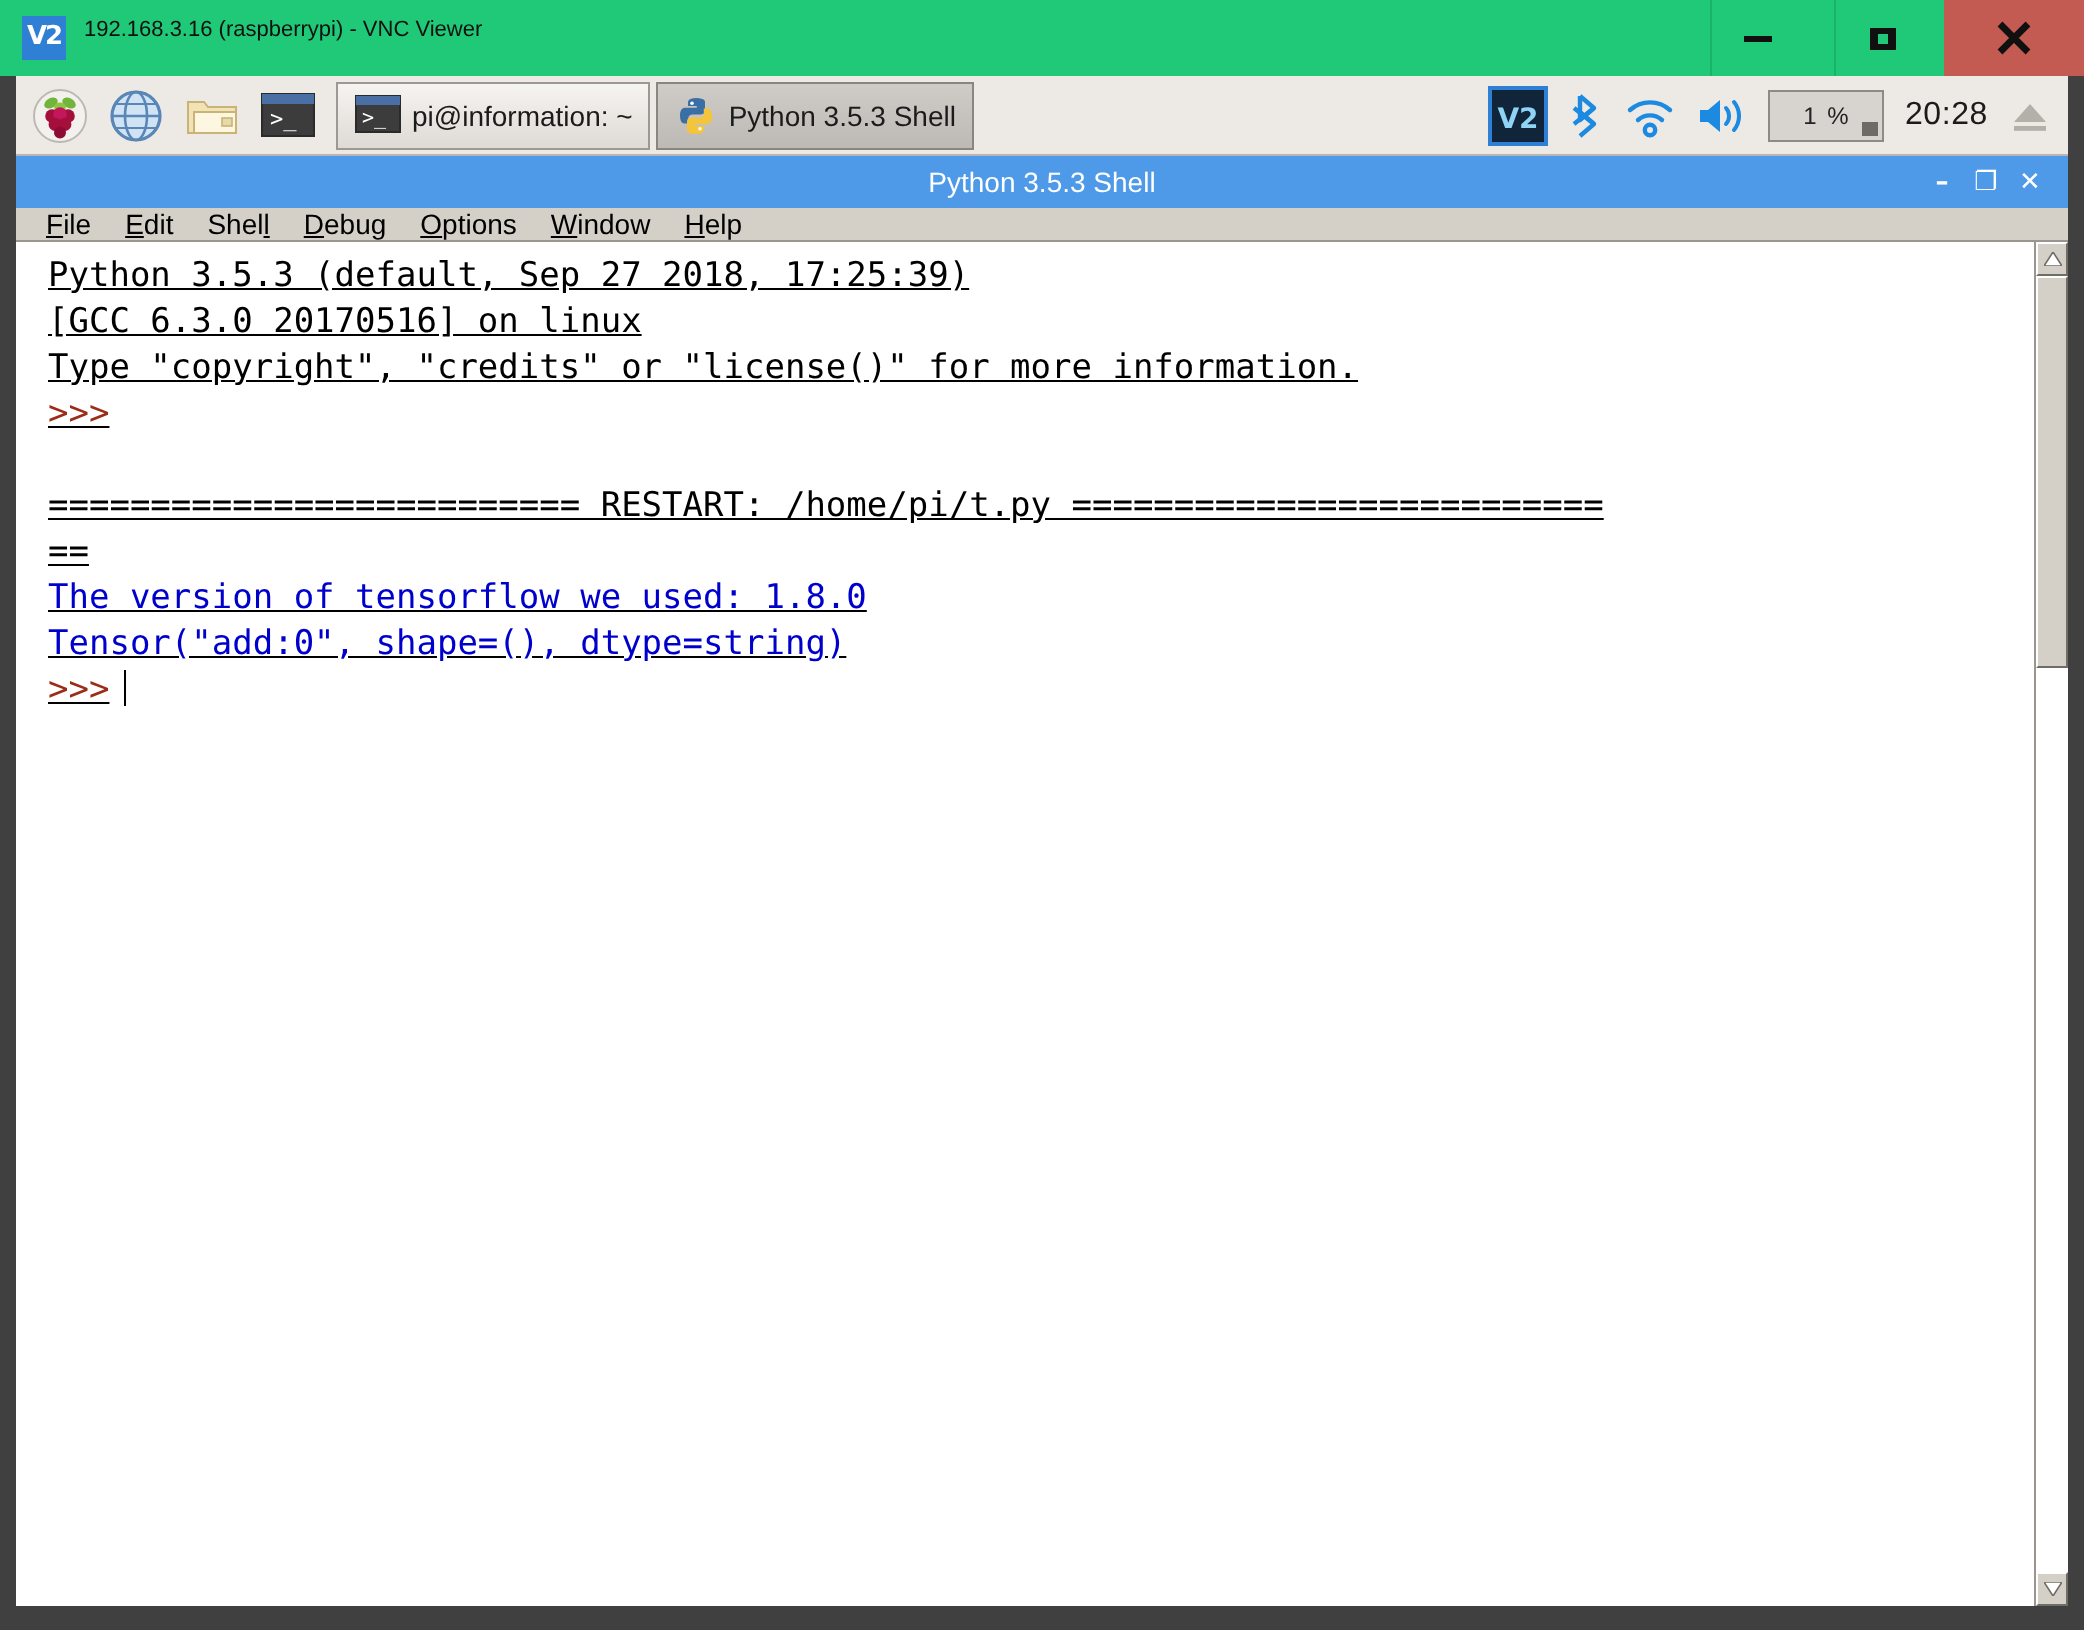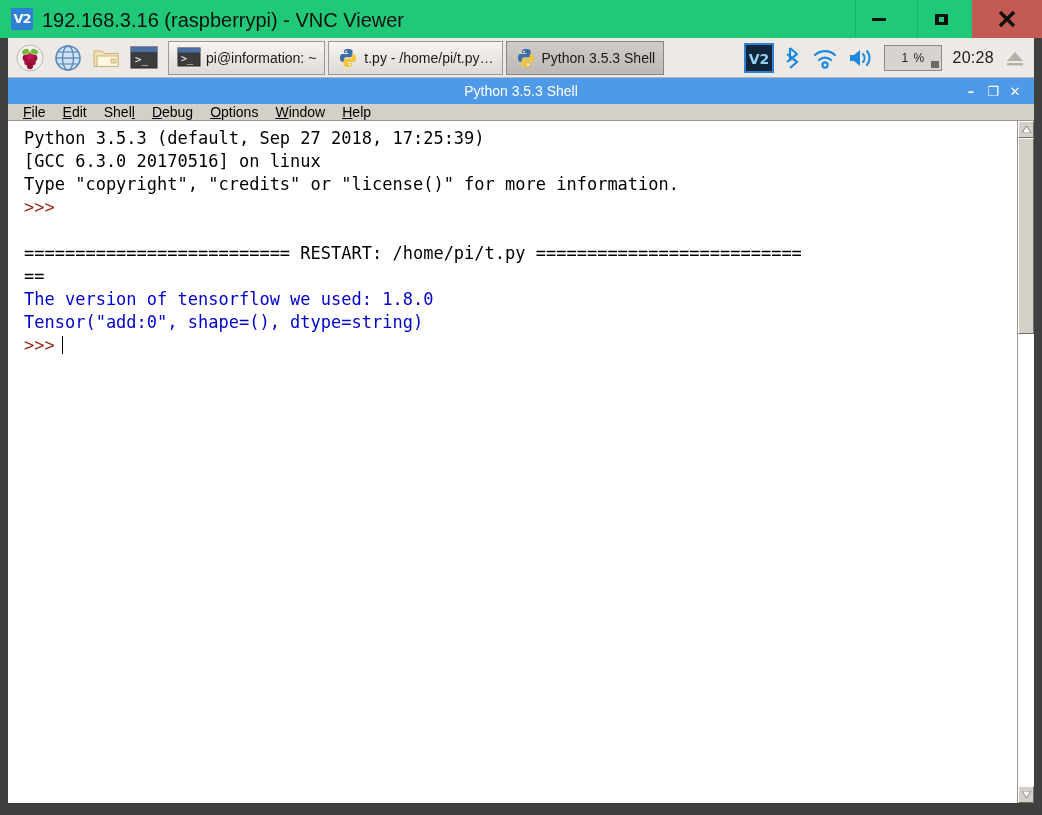--- a/index.html
+++ b/index.html
@@ -36,21 +36,21 @@
     font-size: 13px;
     font-weight: bold;
     line-height: 22px;
     text-align: center;
     letter-spacing: -1px;
     font-family: "DejaVu Sans", sans-serif;
   }
   #vnc-title-text {
     position: absolute;
     left: 42px; top: 9px;
-    font-size: 20px;
+    font-size: 11px;
     color: #101010;
     white-space: nowrap;
   }
   .winbtn {
     position: absolute;
     top: 0;
     height: 38px;
     width: 46px;
     background: #20c977;
     display: flex;
@@ -218,21 +218,21 @@
     padding: 6px 0 0 16px;
     font-family: "DejaVu Sans Mono", monospace;
     font-size: 17px;
     line-height: 23px;
     color: #000000;
     white-space: pre;
     overflow: hidden;
     background: #ffffff;
     position: relative;
   }
-  .ln { display: block; height: 23px; }
+  .ln { display: block; height: 23px; text-decoration: underline; }
   .c-prompt { color: #9c2b18; }
   .c-out    { color: #0000cd; }
   .c-black  { color: #000000; }
 
   #caret {
     display: inline-block;
     width: 1px;
     height: 18px;
     background: #000;
     vertical-align: -3px;
@@ -377,31 +377,20 @@
         <span>
           <svg width="24" height="22" viewBox="0 0 24 22" style="display:block">
             <rect x="1" y="1" width="22" height="18" fill="#3c3c3c" stroke="#2a2a2a" stroke-width="1"></rect>
             <rect x="1" y="1" width="22" height="4.5" fill="#4a6fa5"></rect>
             <text x="4" y="15" font-family="DejaVu Sans Mono, monospace" font-size="10" fill="#ffffff">&gt;_</text>
           </svg>
         </span>
         <span class="tw-label">pi@information: ~</span>
       </div>
 
-      <div class="taskwin">
-        <span>
-          <svg width="22" height="22" viewBox="0 0 22 22" style="display:block">
-            <path d="M11 2 c-4 0 -4 2 -4 2 v2 h4.4 v0.9 H5.6 c0 0 -2.6 -0.3 -2.6 3.9 c0 4.2 2.3 4 2.3 4 h1.8 v-2.3 c0 0 -0.1 -2.3 2.2 -2.3 h4 c0 0 2.2 0.04 2.2 -2.1 V4 c0 0 0.3 -2 -4.5 -2 z" fill="#3a6fa5"></path>
-            <path d="M11 20 c4 0 4 -2 4 -2 v-2 h-4.4 v-0.9 h5.8 c0 0 2.6 0.3 2.6 -3.9 c0 -4.2 -2.3 -4 -2.3 -4 h-1.8 v2.3 c0 0 0.1 2.3 -2.2 2.3 h-4 c0 0 -2.2 -0.04 -2.2 2.1 V18 c0 0 -0.3 2 4.5 2 z" fill="#f2c53d"></path>
-            <circle cx="9" cy="4.6" r="0.9" fill="#ffffff"></circle>
-            <circle cx="13" cy="17.4" r="0.9" fill="#ffffff"></circle>
-          </svg>
-        </span>
-        <span class="tw-label">t.py - /home/pi/t.py…</span>
-      </div>
 
       <div class="taskwin active">
         <span>
           <svg width="22" height="22" viewBox="0 0 22 22" style="display:block">
             <path d="M11 2 c-4 0 -4 2 -4 2 v2 h4.4 v0.9 H5.6 c0 0 -2.6 -0.3 -2.6 3.9 c0 4.2 2.3 4 2.3 4 h1.8 v-2.3 c0 0 -0.1 -2.3 2.2 -2.3 h4 c0 0 2.2 0.04 2.2 -2.1 V4 c0 0 0.3 -2 -4.5 -2 z" fill="#3a6fa5"></path>
             <path d="M11 20 c4 0 4 -2 4 -2 v-2 h-4.4 v-0.9 h5.8 c0 0 2.6 0.3 2.6 -3.9 c0 -4.2 -2.3 -4 -2.3 -4 h-1.8 v2.3 c0 0 0.1 2.3 -2.2 2.3 h-4 c0 0 -2.2 -0.04 -2.2 2.1 V18 c0 0 -0.3 2 4.5 2 z" fill="#f2c53d"></path>
             <circle cx="9" cy="4.6" r="0.9" fill="#ffffff"></circle>
             <circle cx="13" cy="17.4" r="0.9" fill="#ffffff"></circle>
           </svg>
         </span>

